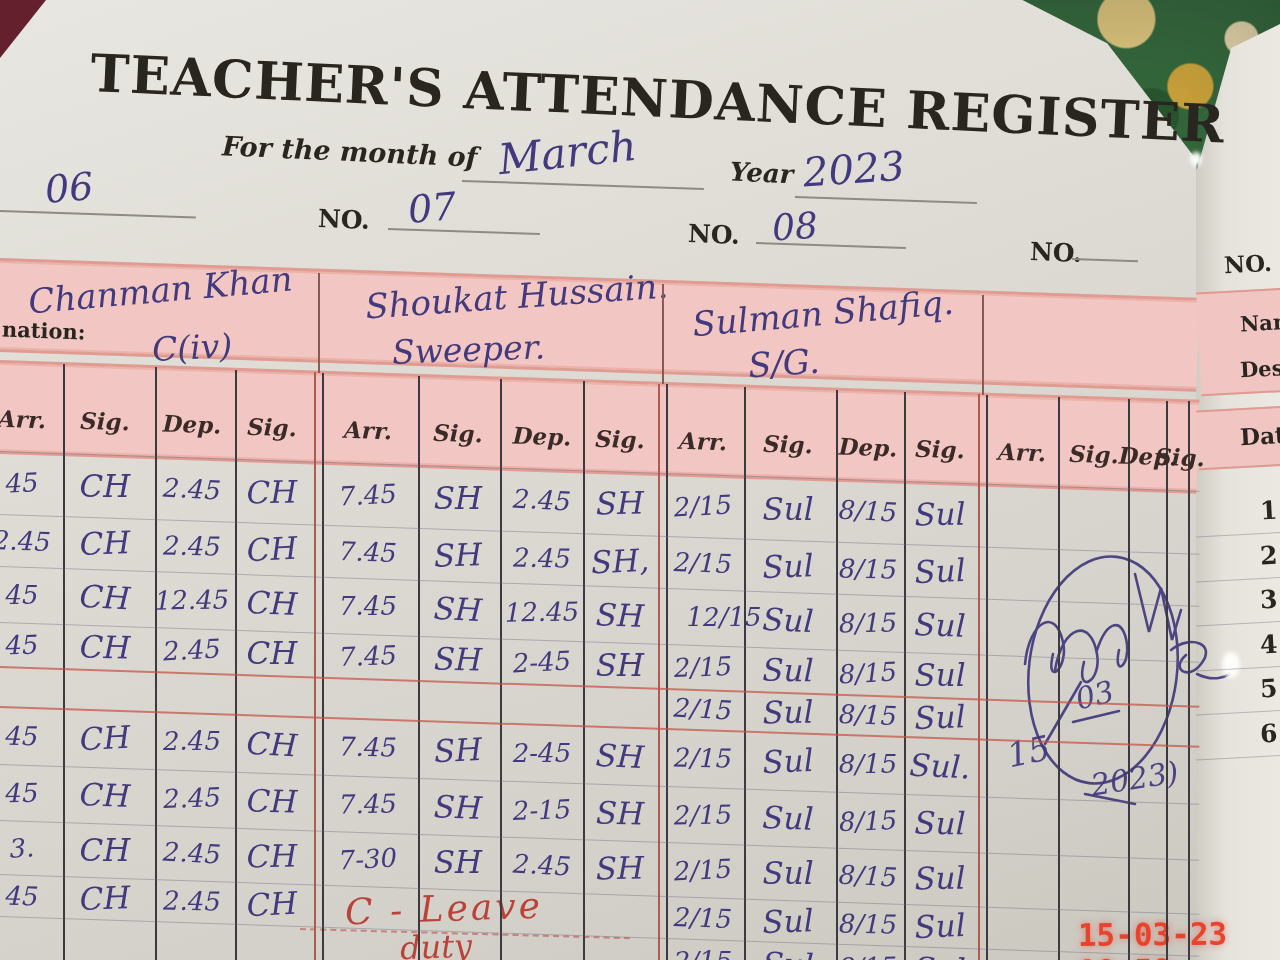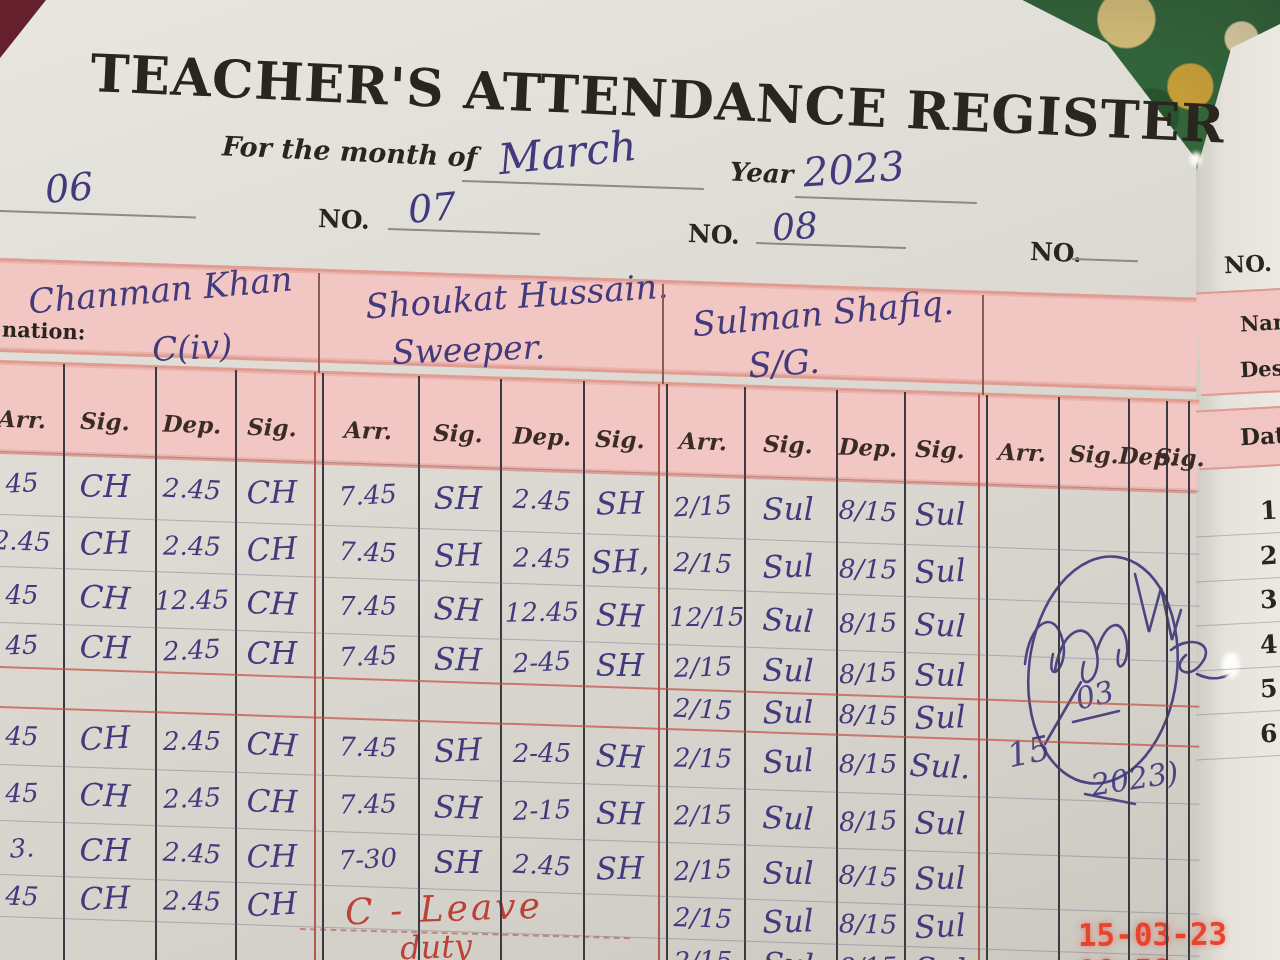--- a/index.html
+++ b/index.html
@@ -203,21 +203,21 @@
       <div class="hw cell" style="left: 868px; top: 568.818px; font-size: 26px; transform: translate(-50%, -50%) rotate(1deg);">8/15</div>
       <div class="hw cell" style="left: 940px; top: 571.208px; font-size: 31px; transform: translate(-50%, -50%) rotate(-3deg);">Sul</div>
       <div class="hw cell" style="left: 22px; top: 594.73px; font-size: 26px; transform: translate(-50%, -50%) rotate(0deg);">45</div>
       <div class="hw cell" style="left: 105px; top: 597.486px; font-size: 31px; transform: translate(-50%, -50%) rotate(3deg);">CH</div>
       <div class="hw cell" style="left: 192px; top: 600.374px; font-size: 26px; transform: translate(-50%, -50%) rotate(-1deg);">12.45</div>
       <div class="hw cell" style="left: 272px; top: 603.03px; font-size: 31px; transform: translate(-50%, -50%) rotate(2deg);">CH</div>
       <div class="hw cell" style="left: 368px; top: 606.218px; font-size: 26px; transform: translate(-50%, -50%) rotate(0deg);">7.45</div>
       <div class="hw cell" style="left: 458px; top: 609.206px; font-size: 31px; transform: translate(-50%, -50%) rotate(3deg);">SH</div>
       <div class="hw cell" style="left: 542px; top: 611.994px; font-size: 26px; transform: translate(-50%, -50%) rotate(-1deg);">12.45</div>
       <div class="hw cell" style="left: 620px; top: 614.584px; font-size: 31px; transform: translate(-50%, -50%) rotate(2deg);">SH</div>
-      <div class="hw cell" style="left: 707px; top: 617.34px; font-size: 26px; transform: translate(-50%, -50%) rotate(0deg);">12/15</div>
+      <div class="hw cell" style="left: 724px; top: 617.34px; font-size: 26px; transform: translate(-50%, -50%) rotate(0deg);">12/15</div>
       <div class="hw cell" style="left: 788px; top: 620.162px; font-size: 31px; transform: translate(-50%, -50%) rotate(3deg);">Sul</div>
       <div class="hw cell" style="left: 868px; top: 622.818px; font-size: 26px; transform: translate(-50%, -50%) rotate(-1deg);">8/15</div>
       <div class="hw cell" style="left: 940px; top: 625.208px; font-size: 31px; transform: translate(-50%, -50%) rotate(2deg);">Sul</div>
       <div class="hw cell" style="left: 22px; top: 644.73px; font-size: 26px; transform: translate(-50%, -50%) rotate(-2deg);">45</div>
       <div class="hw cell" style="left: 105px; top: 647.486px; font-size: 31px; transform: translate(-50%, -50%) rotate(1deg);">CH</div>
       <div class="hw cell" style="left: 192px; top: 650.374px; font-size: 26px; transform: translate(-50%, -50%) rotate(-3deg);">2.45</div>
       <div class="hw cell" style="left: 272px; top: 653.03px; font-size: 31px; transform: translate(-50%, -50%) rotate(0deg);">CH</div>
       <div class="hw cell" style="left: 368px; top: 656.218px; font-size: 26px; transform: translate(-50%, -50%) rotate(-2deg);">7.45</div>
       <div class="hw cell" style="left: 458px; top: 659.206px; font-size: 31px; transform: translate(-50%, -50%) rotate(1deg);">SH</div>
       <div class="hw cell" style="left: 542px; top: 661.994px; font-size: 26px; transform: translate(-50%, -50%) rotate(-3deg);">2-45</div>

